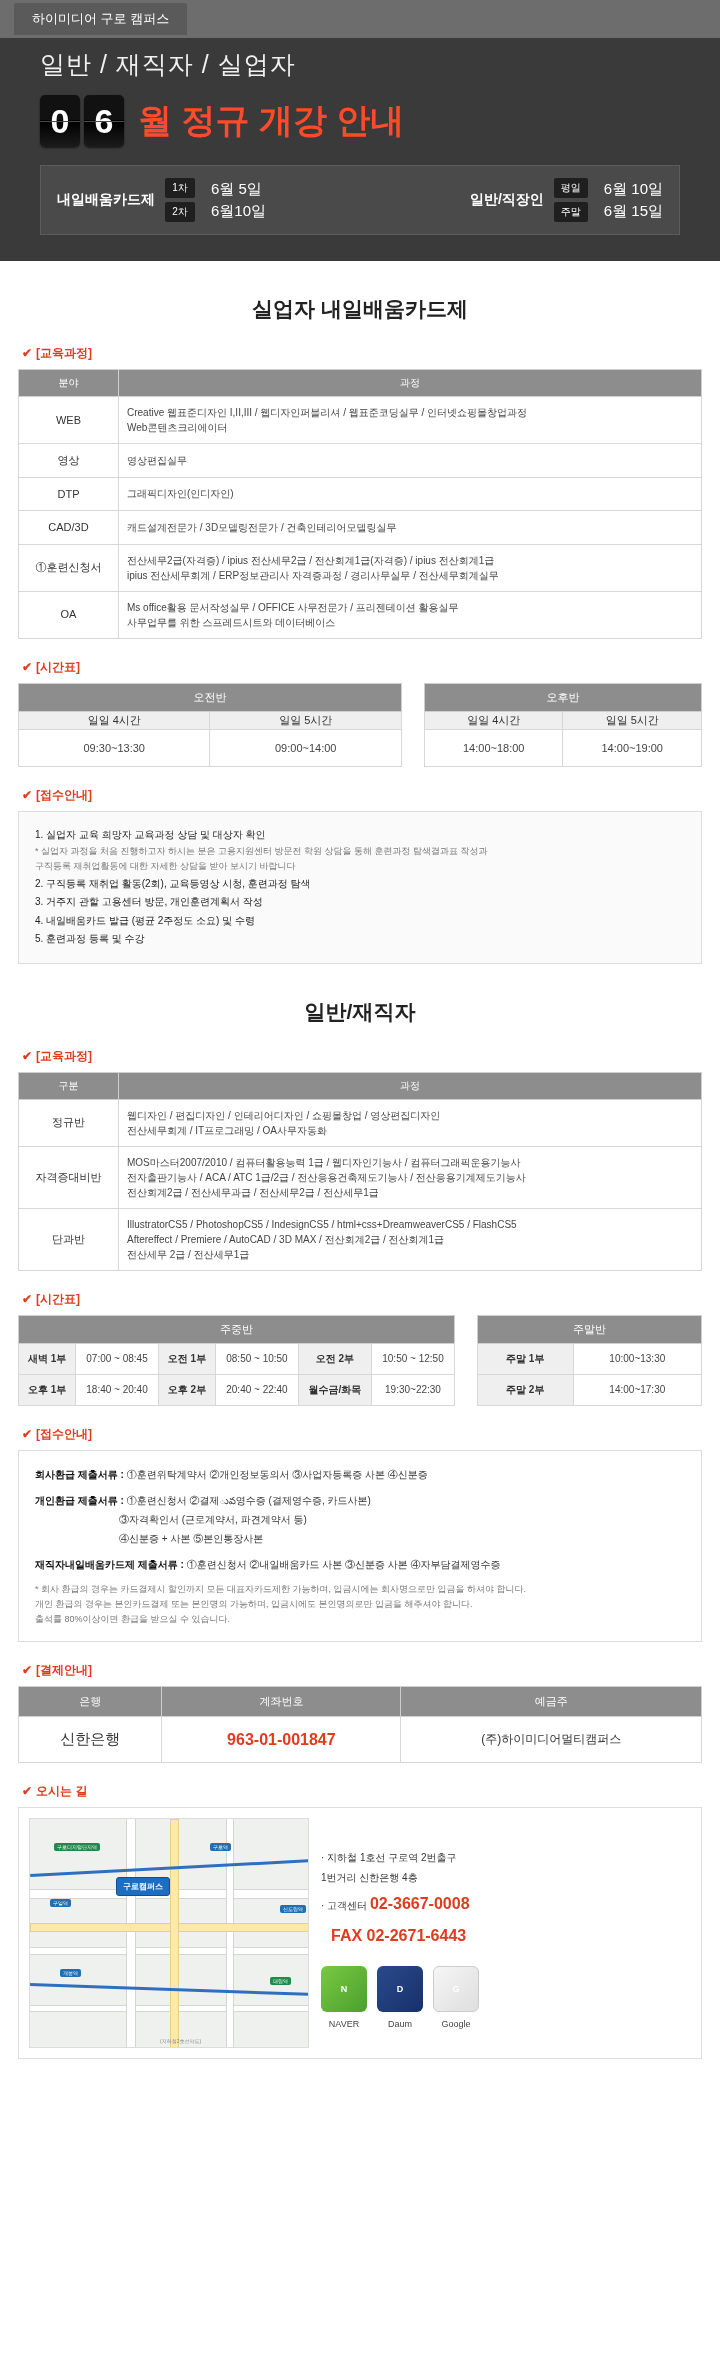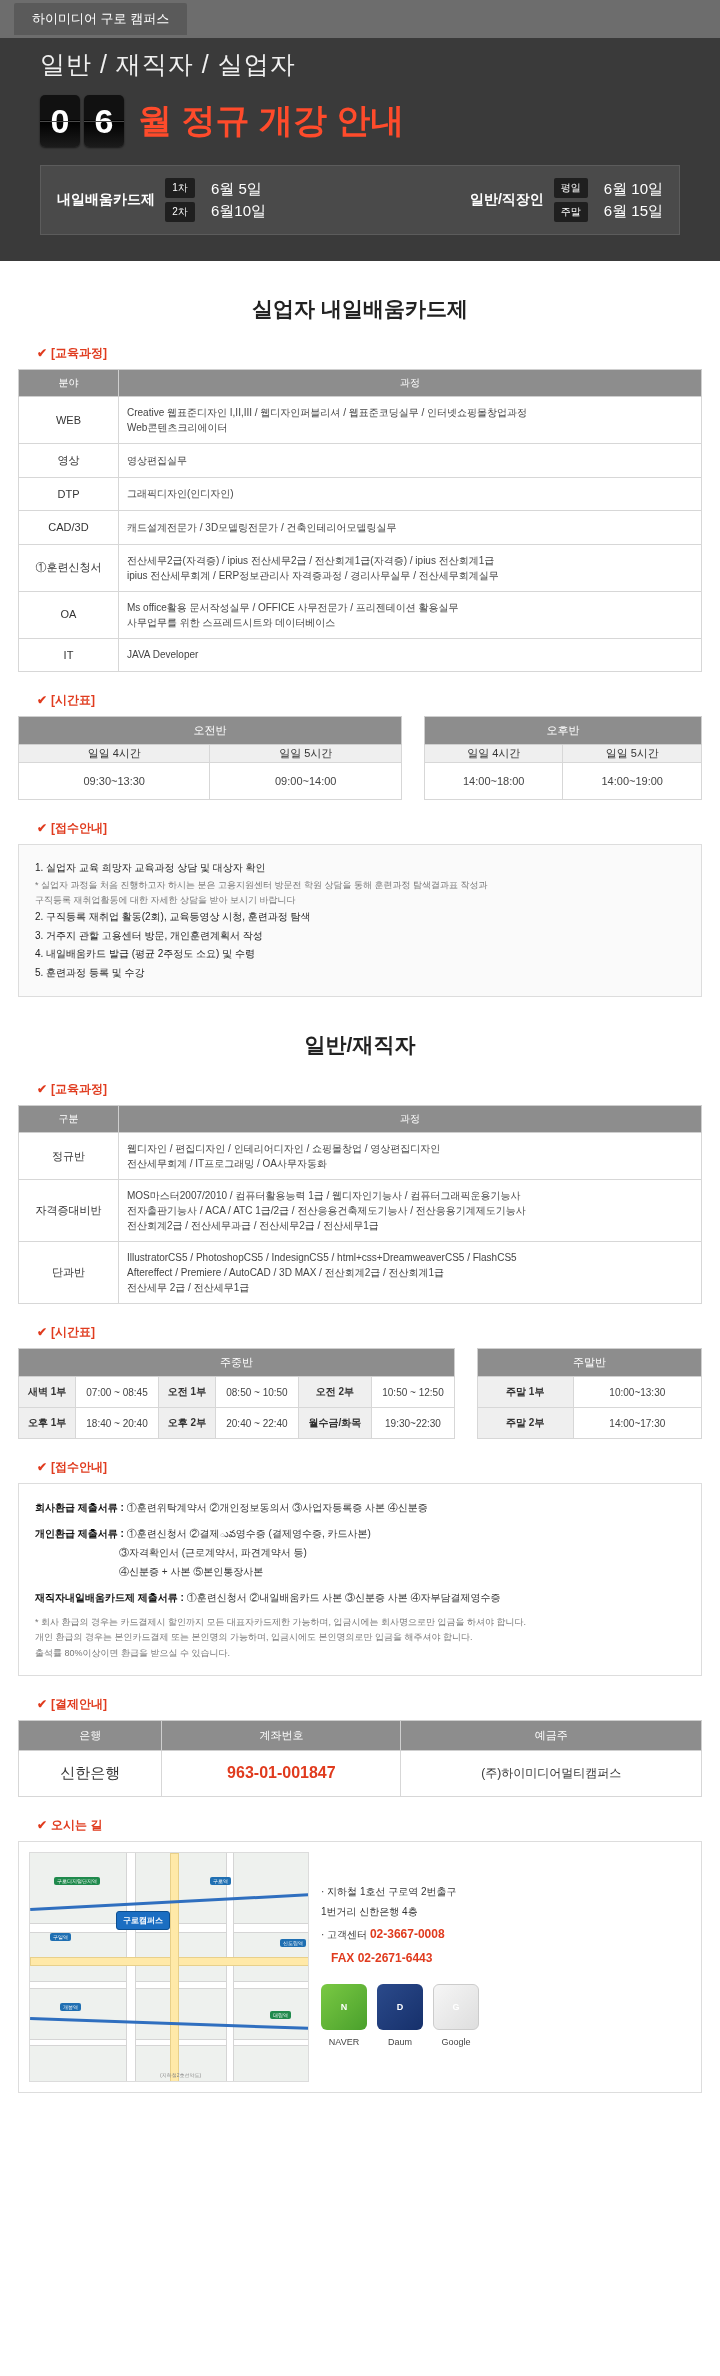--- a/index.html
+++ b/index.html
@@ -116,21 +116,21 @@
     text-align: center;
     font-size: 21px;
     font-weight: bold;
     color: #222;
     margin: 34px 0 22px 0;
   }
   .blk-title {
     font-size: 12px;
     font-weight: bold;
     color: #e03b1e;
-    margin: 20px 0 7px 19px;
+    margin: 20px 0 7px 4px;
   }
   .blk-title .check { color: #e03b1e; margin-right: 4px; }
 
   
   table {
     width: 100%;
     border-collapse: collapse;
     font-size: 10px;
   }
   .tbl th {
@@ -260,21 +260,21 @@
   }
   .stn.grn { background: #1f8a4c; }
   .campus-pin {
     position: absolute;
     background: #1b6ec2; color: #fff; font-size: 8px; font-weight: bold;
     padding: 3px 6px; border-radius: 3px; white-space: nowrap;
     border: 1px solid #0d4f90;
   }
   .mapnote { font-size: 5px; color: #888; position: absolute; }
   .mapinfo { flex: 1; font-size: 10px; line-height: 2.0; color: #333; padding-top: 30px; }
-  .mapinfo .hl { color: #e03b1e; font-weight: bold; font-size: 12px; }
+  .mapinfo .hl { color: #e03b1e; font-weight: bold; font-size: 16px; }
   .portals { display: flex; gap: 10px; margin-top: 14px; }
   .portal { text-align: center; font-size: 9px; color: #444; }
   .portal .sq {
     width: 46px; height: 46px; border-radius: 6px; margin-bottom: 3px;
     display: flex; align-items: center; justify-content: center;
     color: #fff; font-size: 9px; font-weight: bold;
   }
   .p-naver { background: linear-gradient(135deg,#7ac943,#4aa02c); }
   .p-daum  { background: linear-gradient(135deg,#2b4a8b,#16306b); }
   .p-google{ background: linear-gradient(135deg,#f6f6f6,#dedede); color:#444; border:1px solid #ccc; }
@@ -360,24 +360,20 @@
           </tr>
           <tr>
             <td class="cat">①훈련신청서</td>
             <td style="white-space: pre-line;">전산세무2급(자격증) / ipius 전산세무2급 / 전산회계1급(자격증) / ipius 전산회계1급
 ipius 전산세무회계 / ERP정보관리사 자격증과정 / 경리사무실무 / 전산세무회계실무</td>
           </tr>
           <tr>
             <td class="cat">OA</td>
             <td style="white-space: pre-line;">Ms office활용 문서작성실무 / OFFICE 사무전문가 / 프리젠테이션 활용실무
 사무업무를 위한 스프레드시트와 데이터베이스</td>
-          </tr>
-          <tr>
-            <td class="cat">IT</td>
-            <td style="white-space: pre-line;">JAVA Developer</td>
           </tr>
         </tbody>
     </table>
 
     <div class="blk-title">
       <span class="check">✔</span><span>[시간표]</span>
     </div>
     <div class="tt-wrap">
       <table class="tt tt-left">
         <tbody>

